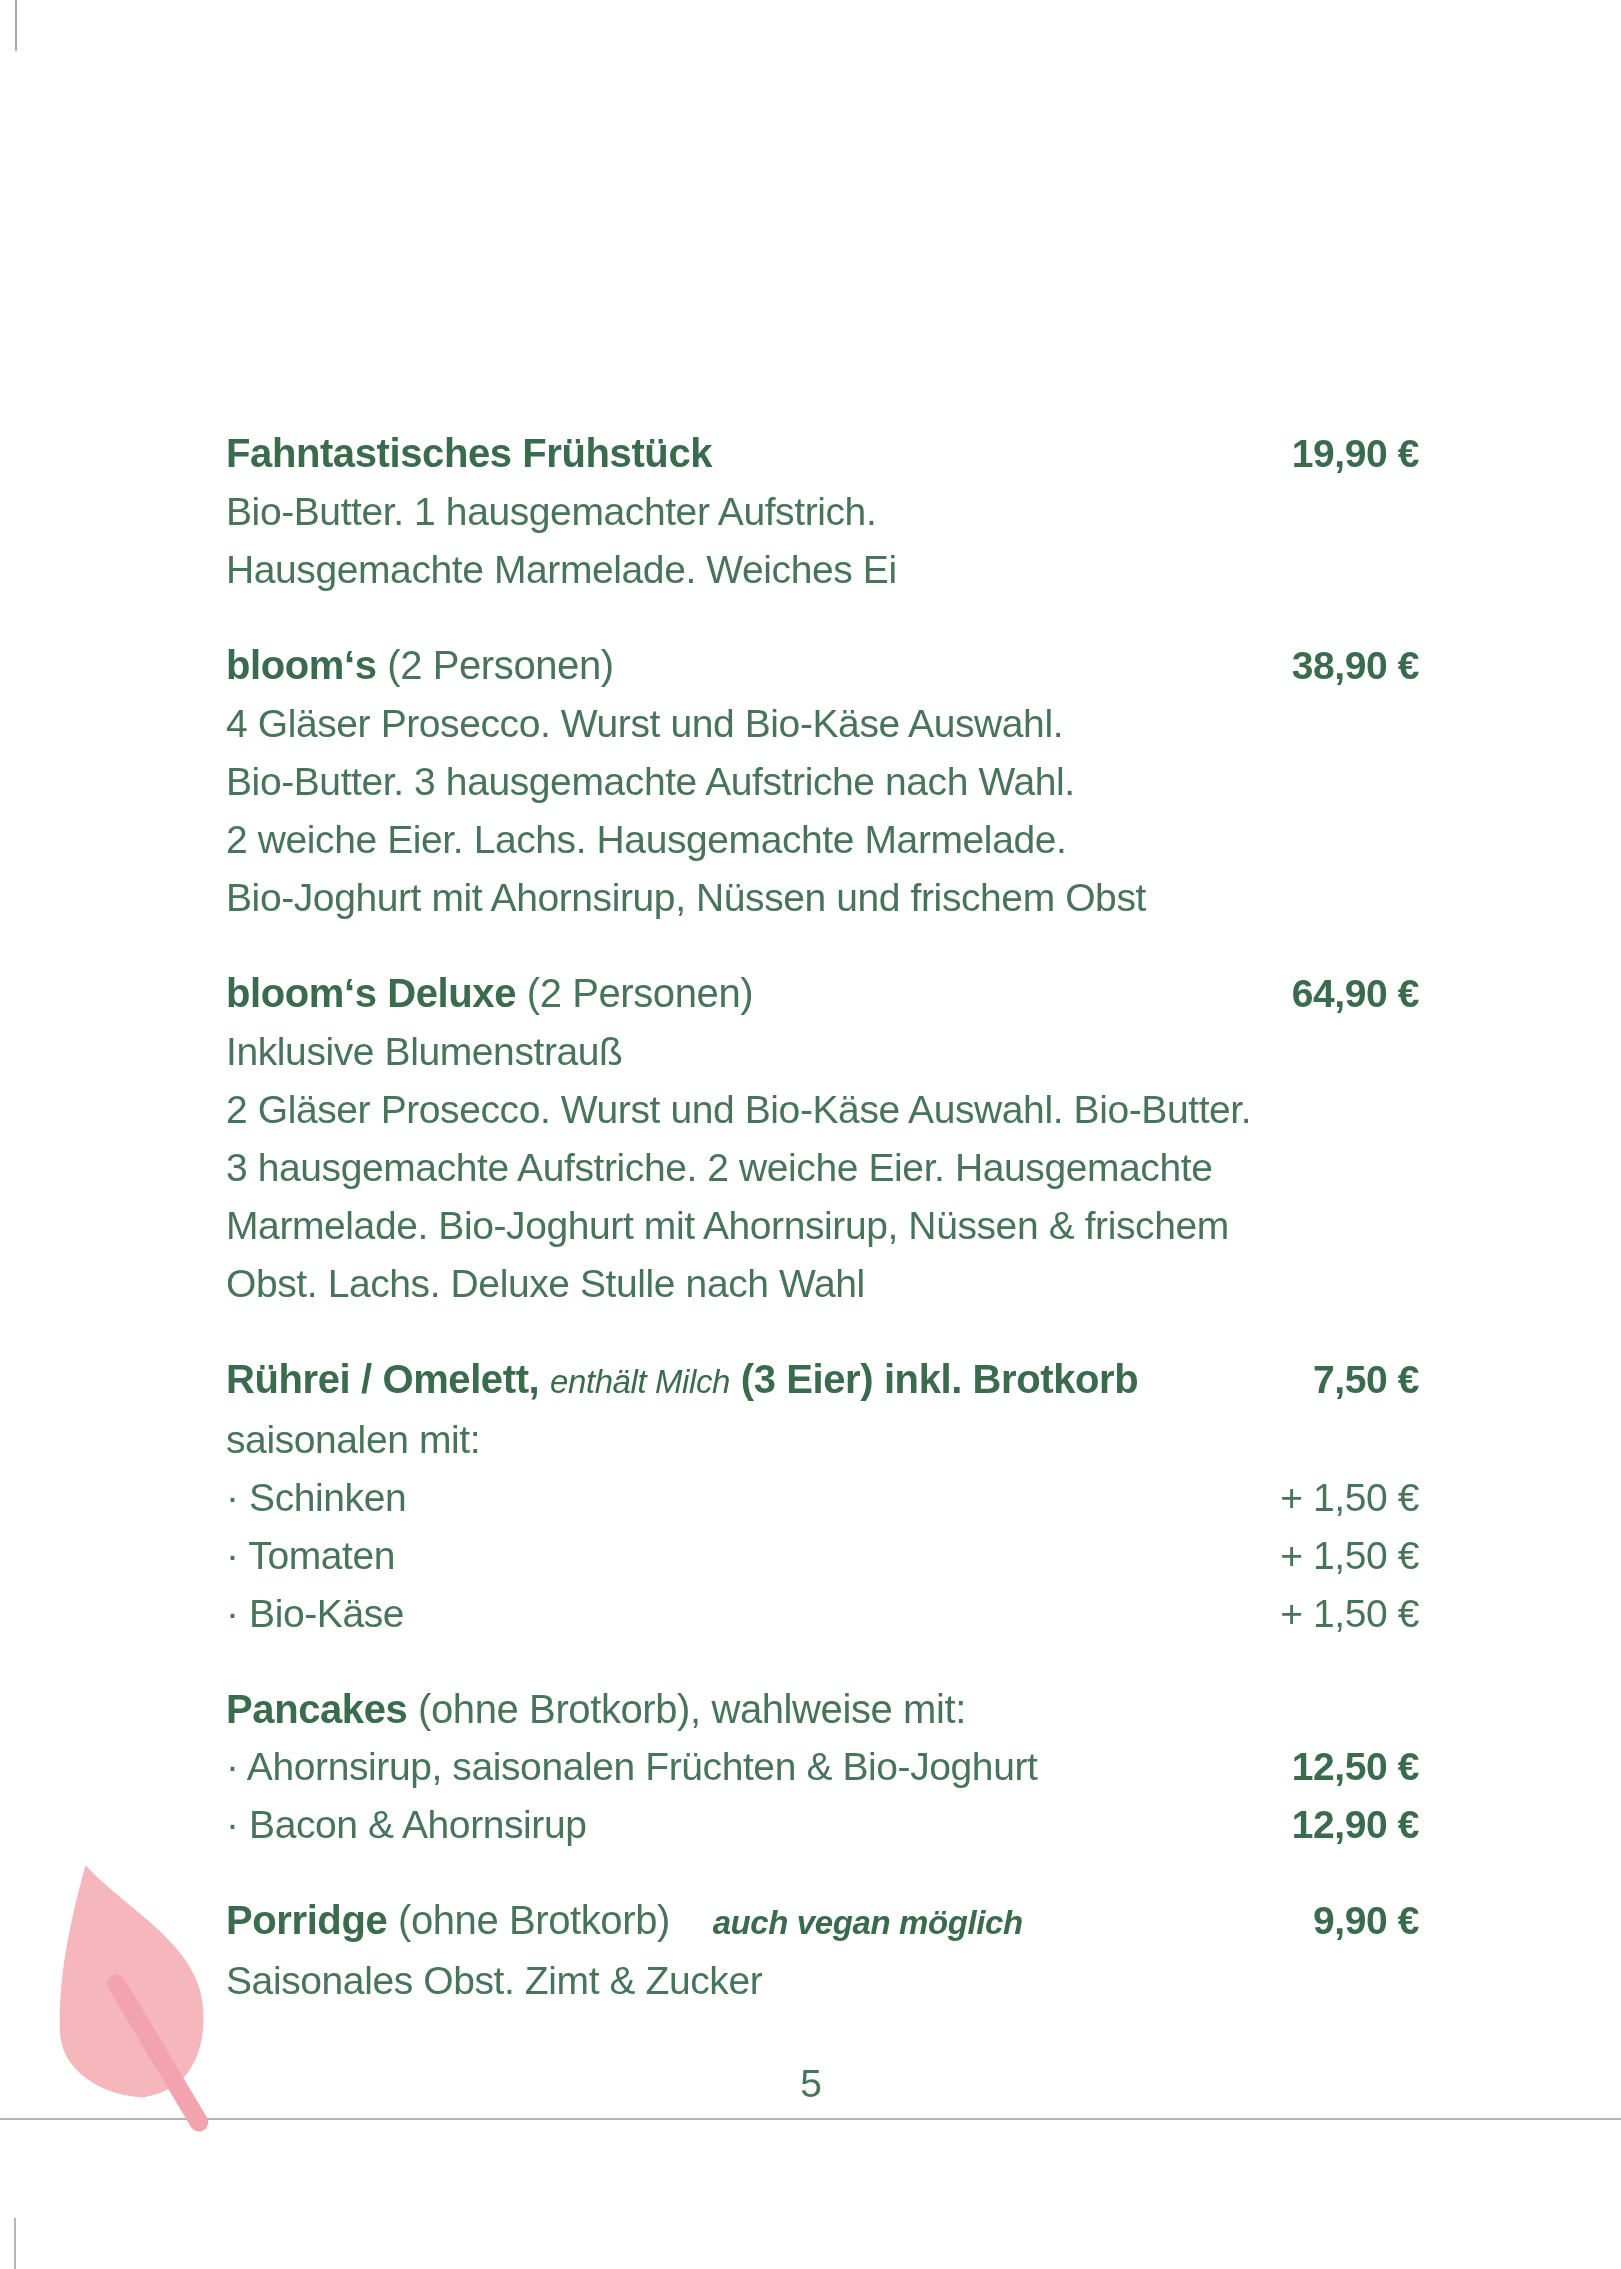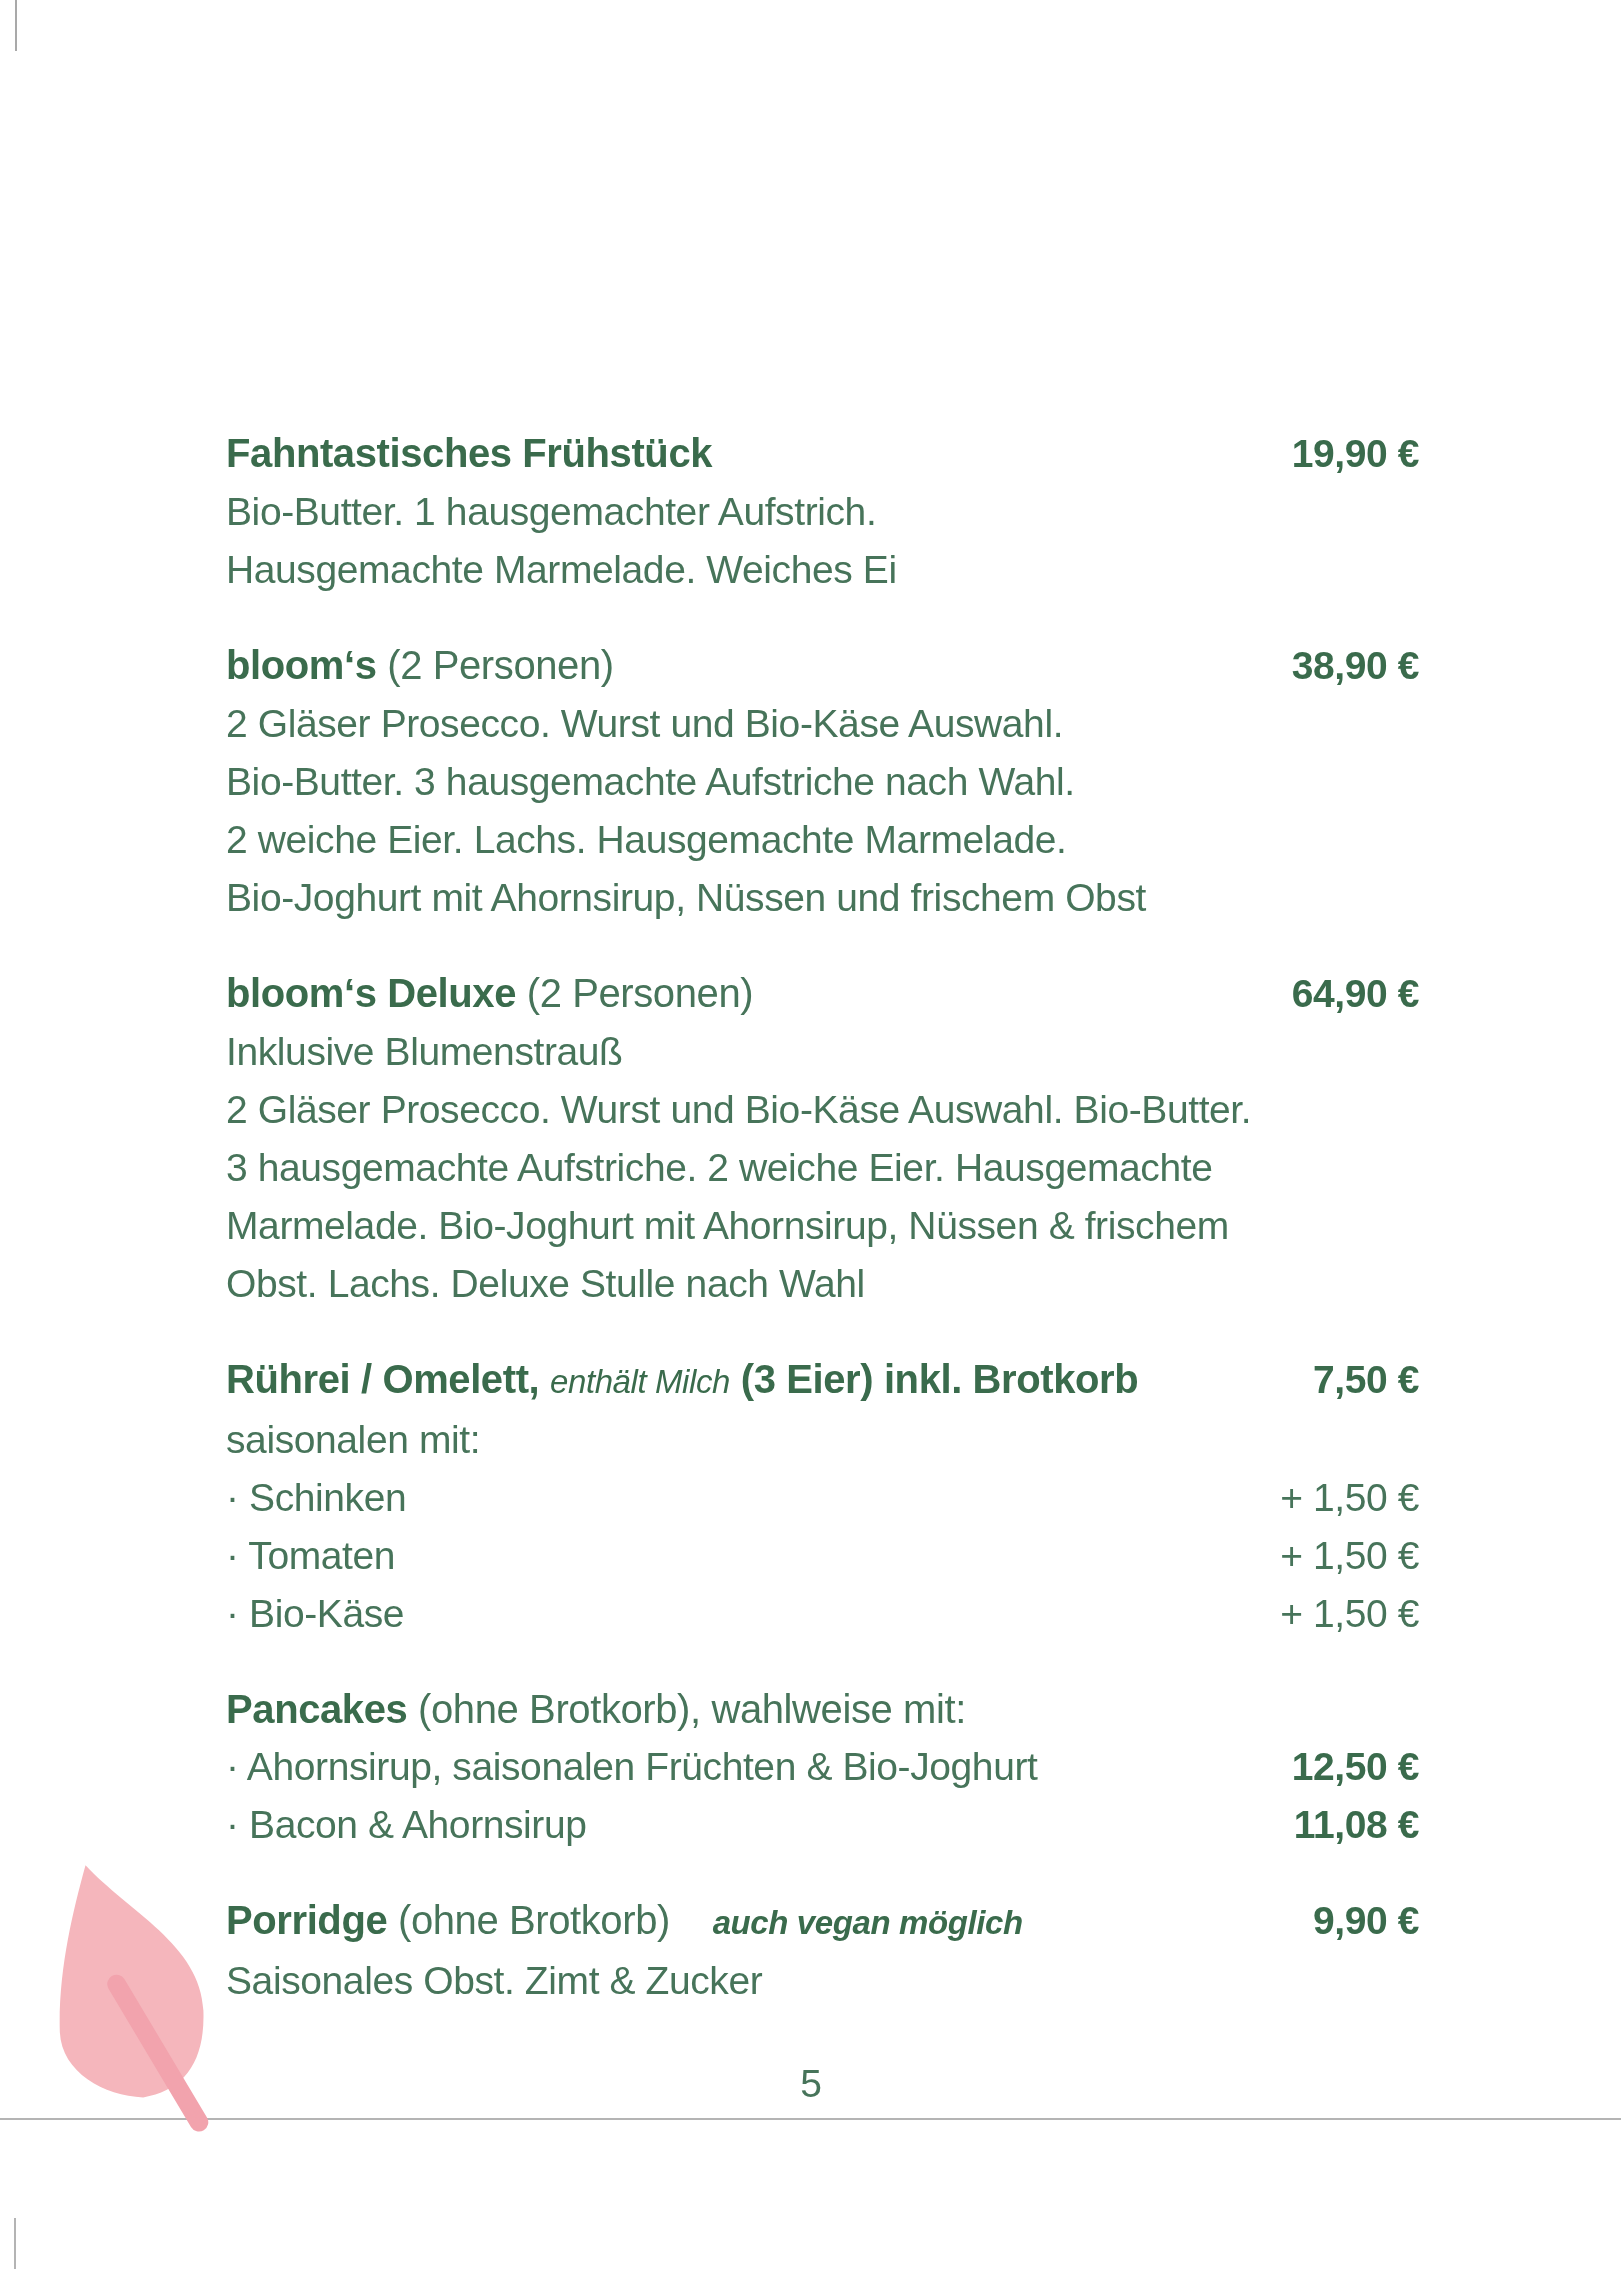--- a/index.html
+++ b/index.html
@@ -135,21 +135,21 @@
           <div class="price-bold">19,90 €</div>
         </div>
         <div class="desc">Bio-Butter. 1 hausgemachter Aufstrich.</div>
         <div class="desc">Hausgemachte Marmelade. Weiches Ei</div>
       </div>
       <div class="item">
         <div class="row head">
           <div class="title"><span class="seg-bold">bloom‘s</span><span class="seg-regular"> (2 Personen)</span></div>
           <div class="price-bold">38,90 €</div>
         </div>
-        <div class="desc">2 Gläser Prosecco. Wurst und Bio-Käse Auswahl.</div>
+        <div class="desc">4 Gläser Prosecco. Wurst und Bio-Käse Auswahl.</div>
         <div class="desc">Bio-Butter. 3 hausgemachte Aufstriche nach Wahl.</div>
         <div class="desc">2 weiche Eier. Lachs. Hausgemachte Marmelade.</div>
         <div class="desc">Bio-Joghurt mit Ahornsirup, Nüssen und frischem Obst</div>
       </div>
       <div class="item">
         <div class="row head">
           <div class="title"><span class="seg-bold">bloom‘s Deluxe</span><span class="seg-regular"> (2 Personen)</span></div>
           <div class="price-bold">64,90 €</div>
         </div>
         <div class="desc">Inklusive Blumenstrauß</div>
@@ -180,21 +180,21 @@
       <div class="item">
         <div class="row head">
           <div class="title"><span class="seg-bold">Pancakes</span><span class="seg-regular"> (ohne Brotkorb), wahlweise mit:</span></div>
         </div>
         <div class="row opt">
           <div class="opt-label">· Ahornsirup, saisonalen Früchten &amp; Bio-Joghurt</div>
           <div class="price-bold">12,50 €</div>
         </div>
         <div class="row opt">
           <div class="opt-label">· Bacon &amp; Ahornsirup</div>
-          <div class="price-bold">11,08 €</div>
+          <div class="price-bold">12,90 €</div>
         </div>
       </div>
       <div class="item">
         <div class="row head">
           <div class="title"><span class="seg-bold">Porridge</span><span class="seg-regular"> (ohne Brotkorb) </span><span class="seg-bolditalic-small">auch vegan möglich</span></div>
           <div class="price-bold">9,90 €</div>
         </div>
         <div class="desc">Saisonales Obst. Zimt &amp; Zucker</div>
       </div>
     </div>

